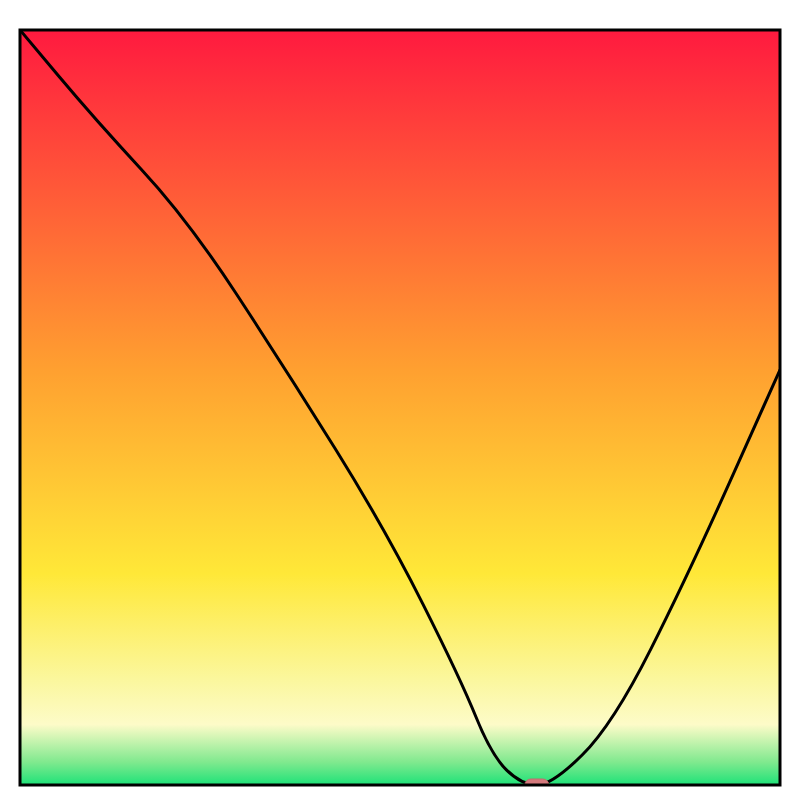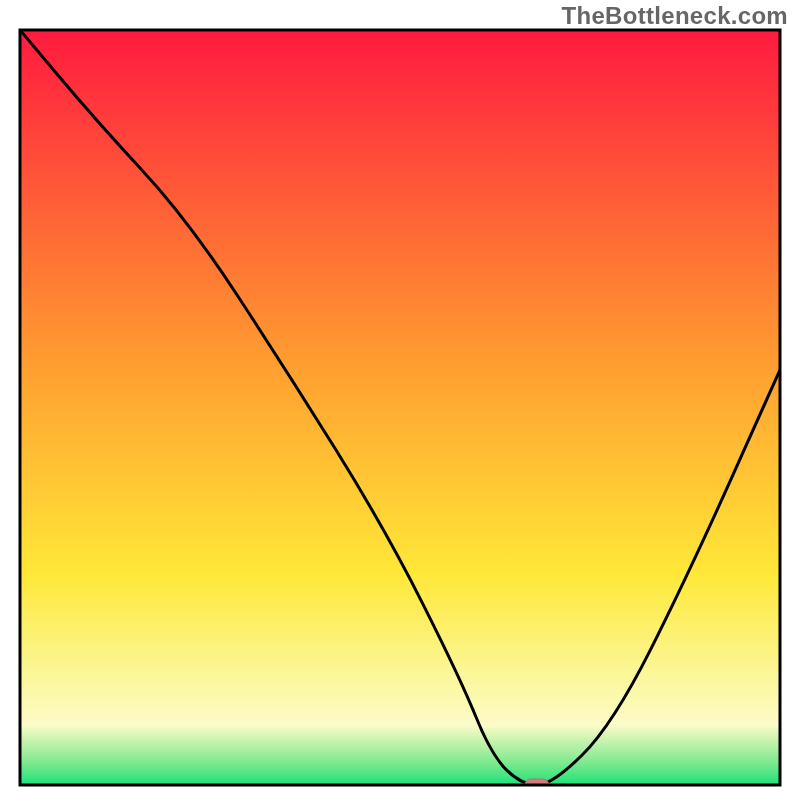--- a/index.html
+++ b/index.html
@@ -30,21 +30,20 @@
     left: 0;
     width: 800px;
     height: 800px;
     display: block;
   }
 </style>
 </head>
 <body>
 <div class="container">
 
-<div class="watermark">TheBottleneck.com</div>
 
 <svg class="plot" viewBox="0 0 800 800">
   <defs>
     <linearGradient id="bg-grad" x1="0" y1="0" x2="0" y2="1">
       <stop id="stop-red" offset="0%" stop-color="#ff1a3f"></stop>
       <stop id="stop-orange" offset="45%" stop-color="#ffa030"></stop>
       <stop id="stop-yellow" offset="72%" stop-color="#ffe838"></stop>
       <stop id="stop-pale" offset="86%" stop-color="#fbf79d"></stop>
       <stop id="stop-cream" offset="92%" stop-color="#fdfbc8"></stop>
       <stop id="stop-glight" offset="97%" stop-color="#7fe98e"></stop>

